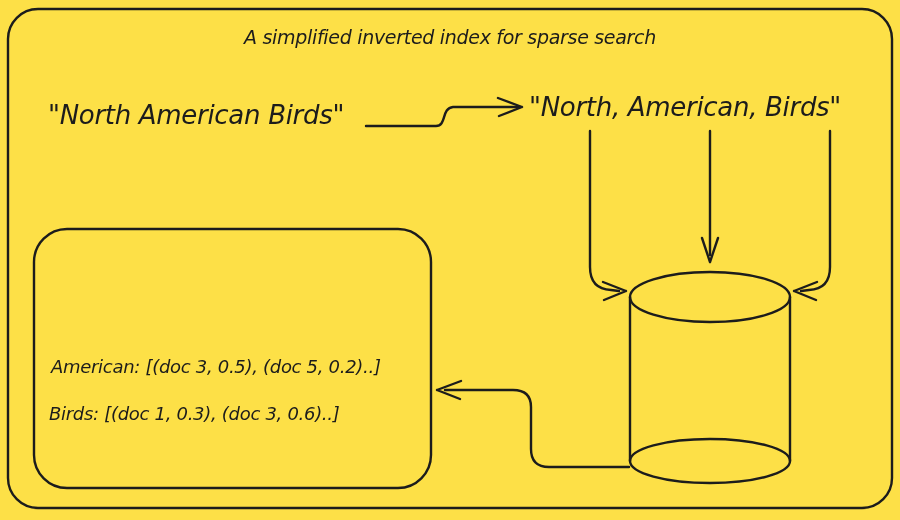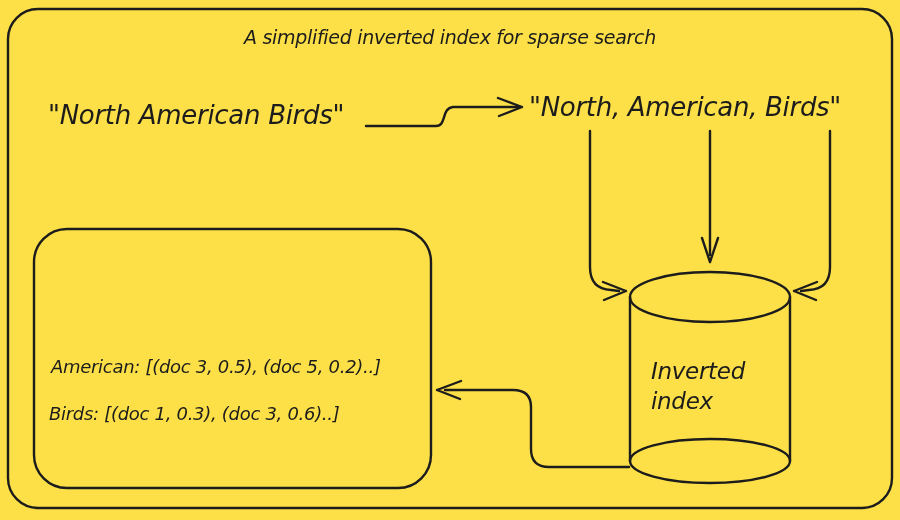--- a/index.html
+++ b/index.html
@@ -101,21 +101,19 @@
       <path d="M437 390 L461 381 M437 390 L460 399"></path>
     </g>
   </svg>
 
   <div class="txt title">A simplified inverted index for sparse search</div>
 
   <div class="txt source-text">"North American Birds"</div>
 
   <div class="txt tokens-text">"North, American, Birds"</div>
 
-  <div class="txt cyl-label">Inverted
-index</div>
 
 
   <div class="txt entry entry-1">American: [(doc 3, 0.5), (doc 5, 0.2)..]</div>
 
   <div class="txt entry entry-2">Birds: [(doc 1, 0.3), (doc 3, 0.6)..]</div>
 
 </div>
 
 </body></html>

